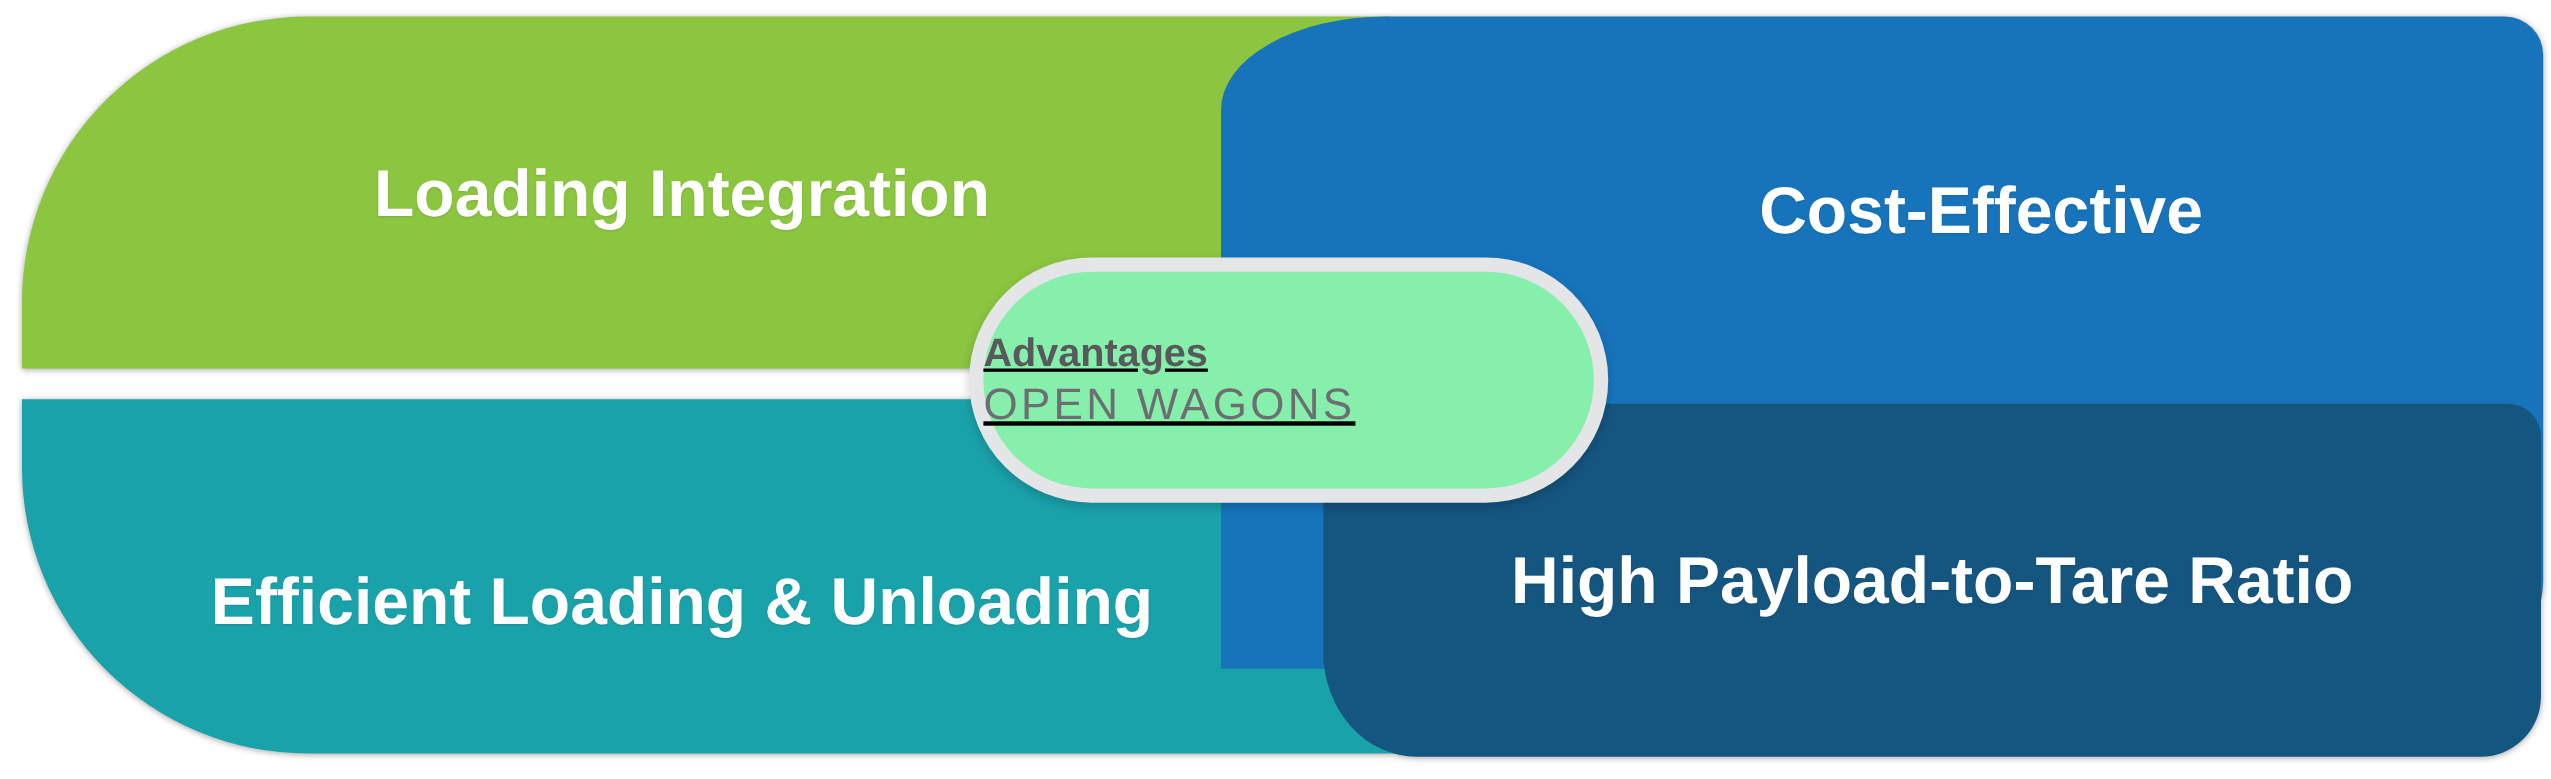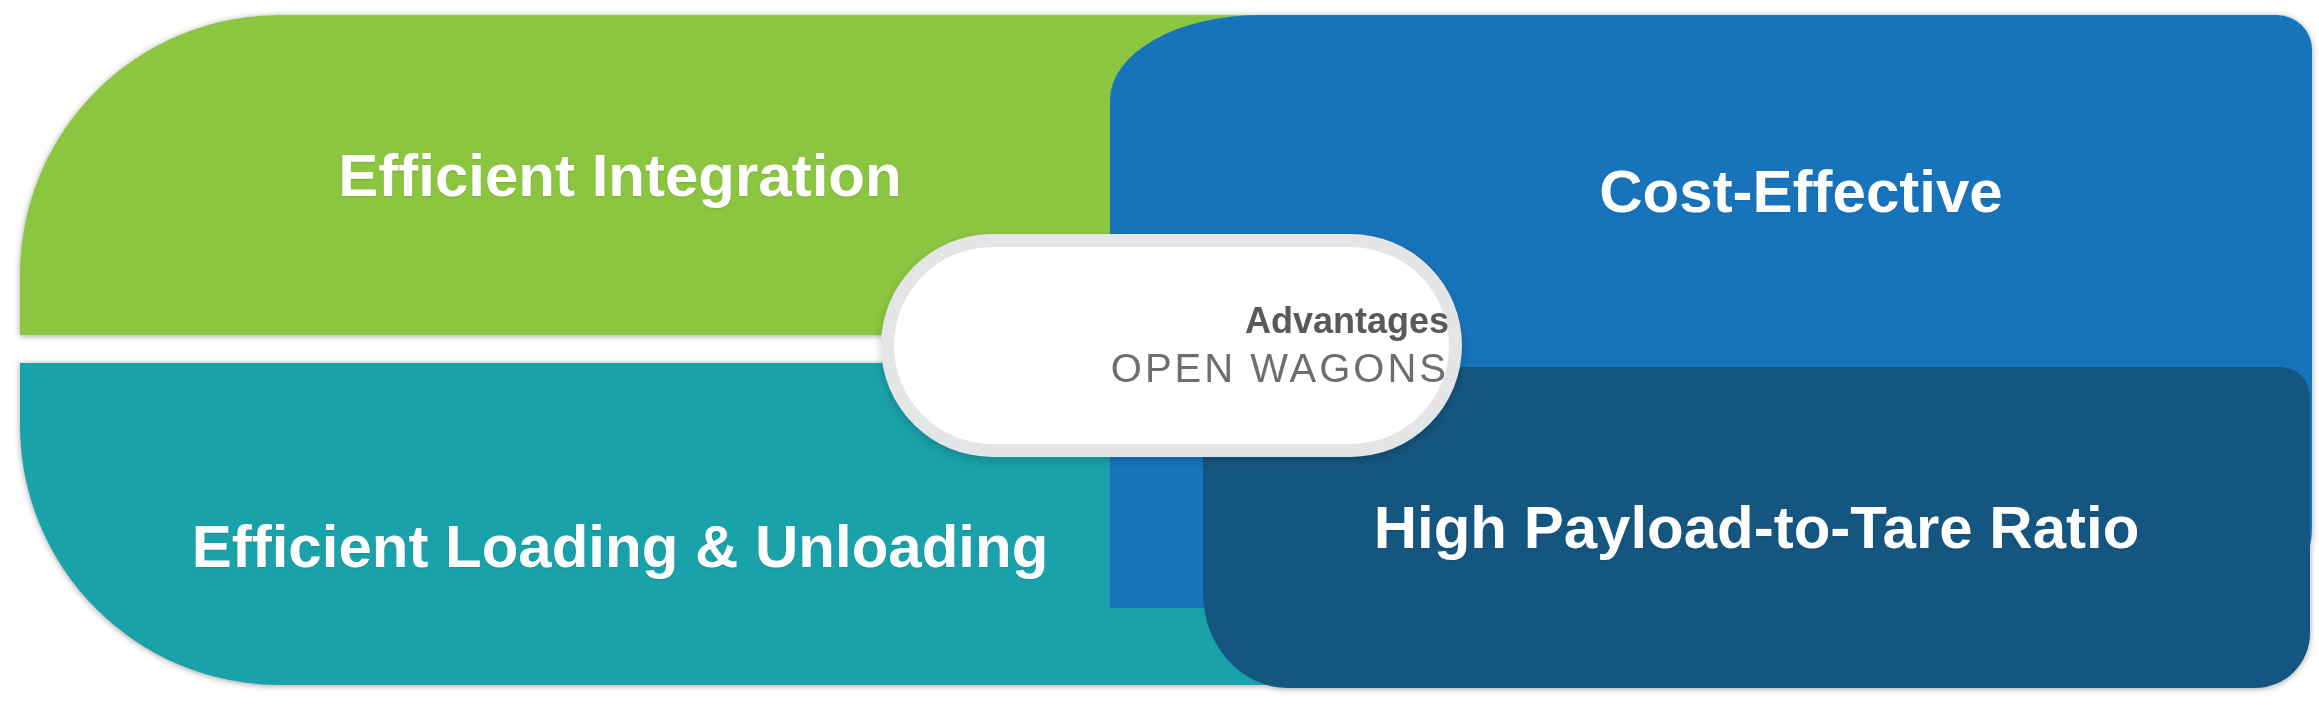--- a/index.html
+++ b/index.html
@@ -73,26 +73,27 @@
     left: 881px; top: 234px;
     width: 581px; height: 223px;
     background: #e4e5e7;
     border-radius: 112px;
     z-index: 10;
     box-shadow: 0 4px 10px rgba(0,0,0,0.18);
   }
   .center-badge .badge-inner {
     position: absolute;
     inset: 13px;
-    background: #ffffff;
+    background: #86efac;
     border-radius: 100px;
     display: flex;
     flex-direction: column;
-    align-items: flex-end;
+    align-items: flex-start;
     justify-content: center;
+    text-decoration: underline;
   }
   .badge-title {
     font-size: 36px;
     font-weight: bold;
     color: #58595b;
     line-height: 1.2;
   }
   .badge-subtitle {
     font-size: 40px;
     font-weight: normal;
@@ -108,21 +109,21 @@
 <div class="canvas">
 
   <div class="shapes-layer">
     <div class="quadrant q-green" style="background: rgb(140, 197, 64);"></div>
     <div class="quadrant q-teal" style="background: rgb(26, 162, 170);"></div>
     <div class="quadrant q-blue" style="background: rgb(23, 116, 187);"></div>
     <div class="quadrant q-darkblue" style="background: rgb(21, 86, 128);"></div>
   </div>
 
   <div class="label-box lb-seamless">
-    <span>Efficient Integration</span>
+    <span>Loading Integration</span>
   </div>
   <div class="label-box lb-cost">
     <span>Cost-Effective</span>
   </div>
   <div class="label-box lb-efficient">
     <span>Efficient Loading &amp; Unloading</span>
   </div>
   <div class="label-box lb-payload">
     <span>High Payload-to-Tare Ratio</span>
   </div>

